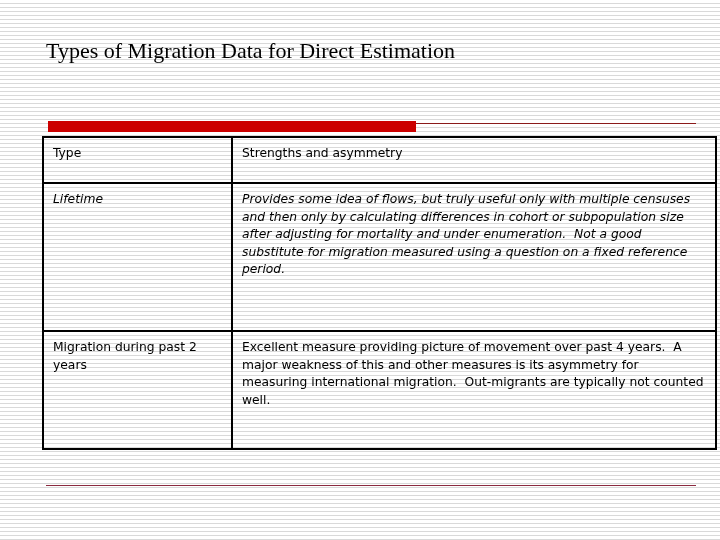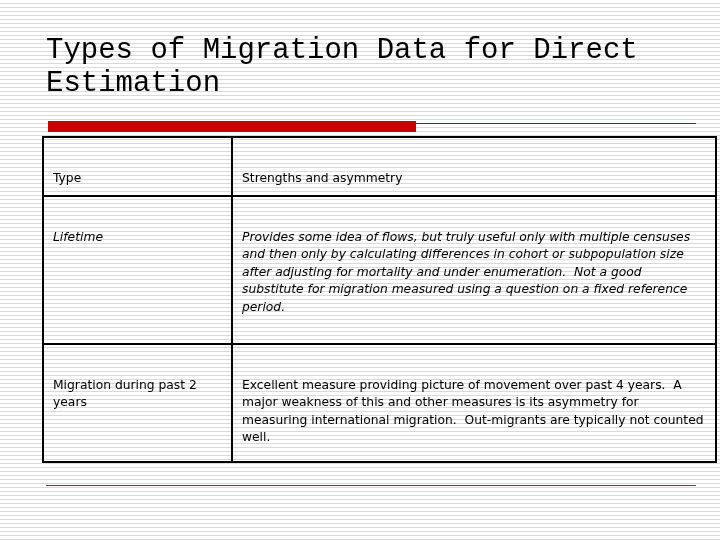--- a/index.html
+++ b/index.html
@@ -29,22 +29,22 @@
     );
     overflow: hidden;
   }
 
   
   #title {
     position: absolute;
     left: 46px;
     top: 34px;
     width: 640px;
-    font-family: Liberation Mono, monospace;
-    font-size: 29px;
+    font-family: Liberation Serif, serif;
+    font-size: 22px;
     line-height: 33px;
     color: #000000;
     letter-spacing: 0px;
     white-space: pre-wrap;
   }
 
   
   #accent-thin {
     position: absolute;
     left: 48px;
@@ -109,21 +109,20 @@
   }
   .row-12months td {
     height: 56px;
   }
   .row-5years td {
     height: 102px;
   }
   .cell-text {
     display: block;
     white-space: pre-wrap;
-    margin-top: 25px;
   }
 </style>
 </head>
 <body>
 
 <div id="slide">
 
   <div id="title">Types of Migration Data for Direct Estimation</div>
 
   <div id="accent-thin"></div>

